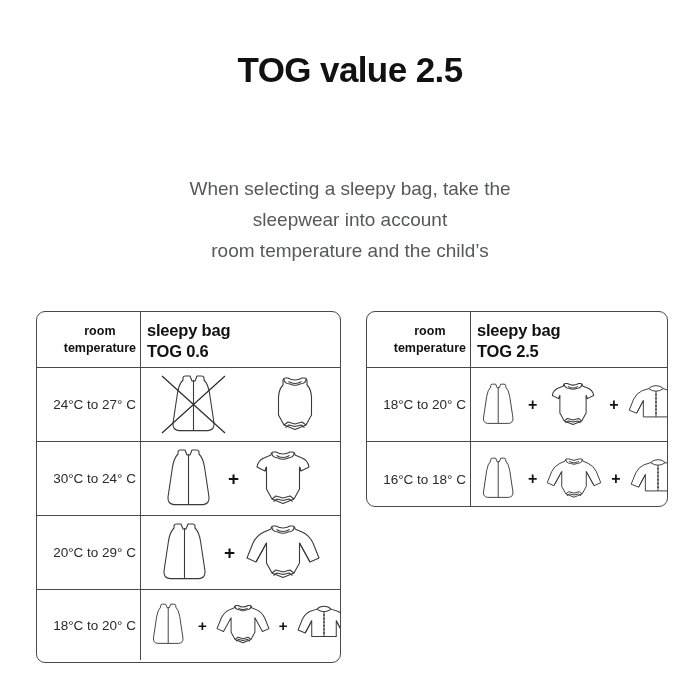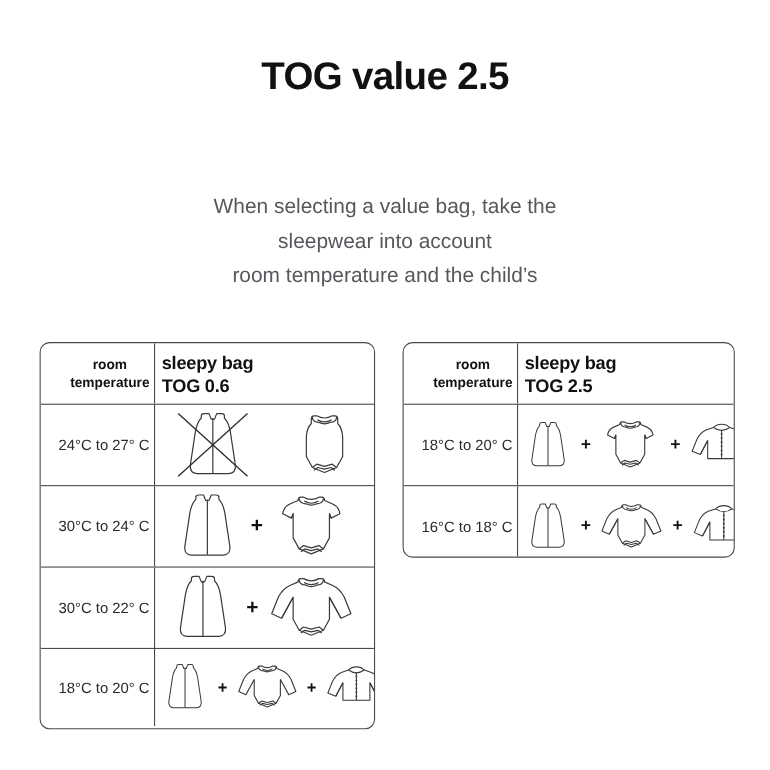--- a/index.html
+++ b/index.html
@@ -129,21 +129,21 @@
   .icon-wrap svg { display: block; }
 </style>
 </head>
 <body>
 
 <div class="heading">
   <span class="line">TOG value 2.5</span>
 </div>
 
 <div class="subheading">
-  <span class="line">When selecting a value bag, take the</span>
+  <span class="line">When selecting a sleepy bag, take the</span>
   <span class="line">sleepwear into account</span>
   <span class="line">room temperature and the child’s</span>
 </div>
 
 <div class="table" id="table-left">
 
   <div class="trow head-row">
     <div class="cell-temp">
       <span>
         <span style="display:block">room</span>
@@ -211,21 +211,21 @@
             <path d="M22.5 20 L21 24 M55.5 20 L57 24"></path>
             <path d="M28 52 L32 49 L39 51 L46 49 L50 52"></path>
             <path d="M29.5 54.5 L33 52 L39 53.5 L45 52 L48.5 54.5"></path>
           </g>
         </svg>
       </span>
     </div>
   </div>
 
   <div class="trow body-row">
-    <div class="cell-temp">30°C to 22° C</div>
+    <div class="cell-temp">20°C to 29° C</div>
     <div class="cell-items">
       <span class="icon-wrap">
         <svg width="64" height="64" viewBox="0 0 64 64">
           <g fill="none" stroke="#3a3a3a" stroke-width="1.1" stroke-linejoin="round">
             <path d="M19 7 L19 5 Q19 3 21.5 3 L26 3 L28 8 L31 8 L33 3 L37.5 3 Q40 3 40 5 L40 7
                      Q44 11 45.5 20 L50 50 Q50.6 57 44 57.6 L15 57.6 Q8.4 57 9 50 L13.5 20 Q15 11 19 7 Z"></path>
             <line x1="29.5" y1="7" x2="29.5" y2="57.4"></line>
           </g>
         </svg>
       </span>

